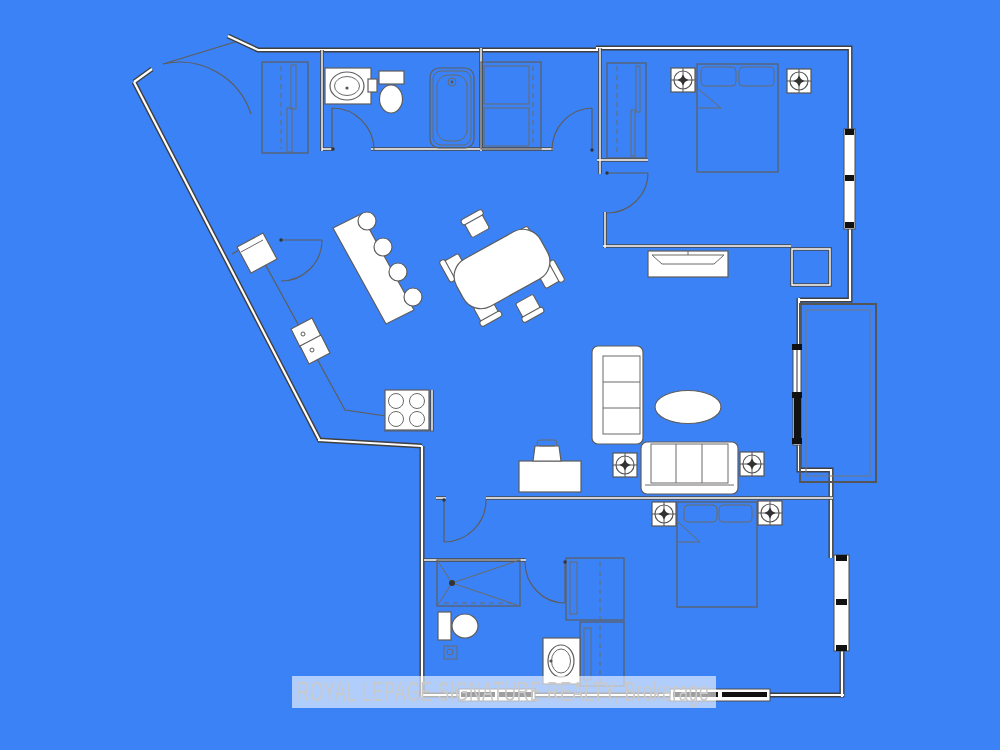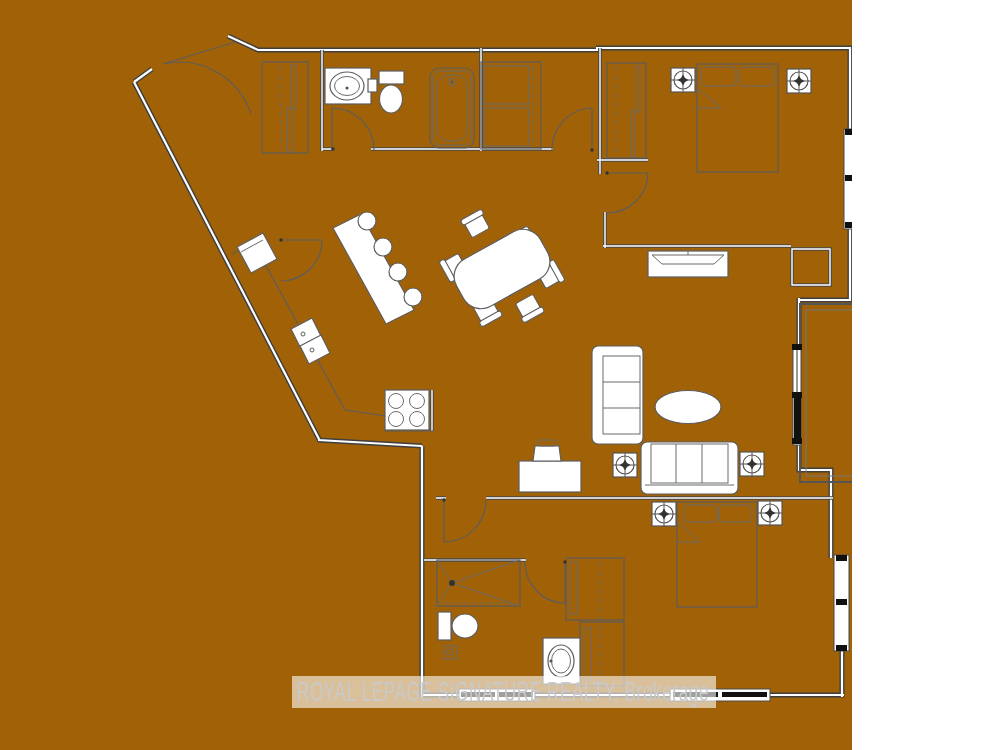--- a/index.html
+++ b/index.html
@@ -1,16 +1,16 @@
 <!DOCTYPE html>
 <html><head>
 <meta charset="utf-8">
 <style>
   html,body{margin:0;padding:0;background:#ffffff;}
-  .canvas{position:relative;width:852px;height:750px;background:#a16207;overflow:hidden;
+  .canvas{position:relative;width:1000px;height:750px;background:#3b82f6;overflow:hidden;
           font-family:"Liberation Sans", sans-serif;}
   svg{display:block}
   
   .wall-ext{stroke:#3f3f3f;stroke-width:5;fill:none;stroke-linecap:butt;stroke-linejoin:miter}
   .wall-ext-core{stroke:#ffffff;stroke-width:2.2;fill:none;stroke-linecap:butt;stroke-linejoin:miter}
   .wall-int{stroke:#474747;stroke-width:3.6;fill:none;stroke-linecap:butt}
   .wall-int-core{stroke:#ffffff;stroke-width:1.4;fill:none;stroke-linecap:butt}
   .thin{stroke:#5d5d5d;stroke-width:1.2;fill:none}
   .thin2{stroke:#6a6a6a;stroke-width:1;fill:none}
   .fixfill{fill:#ffffff;stroke:#5d5d5d;stroke-width:1.2}

